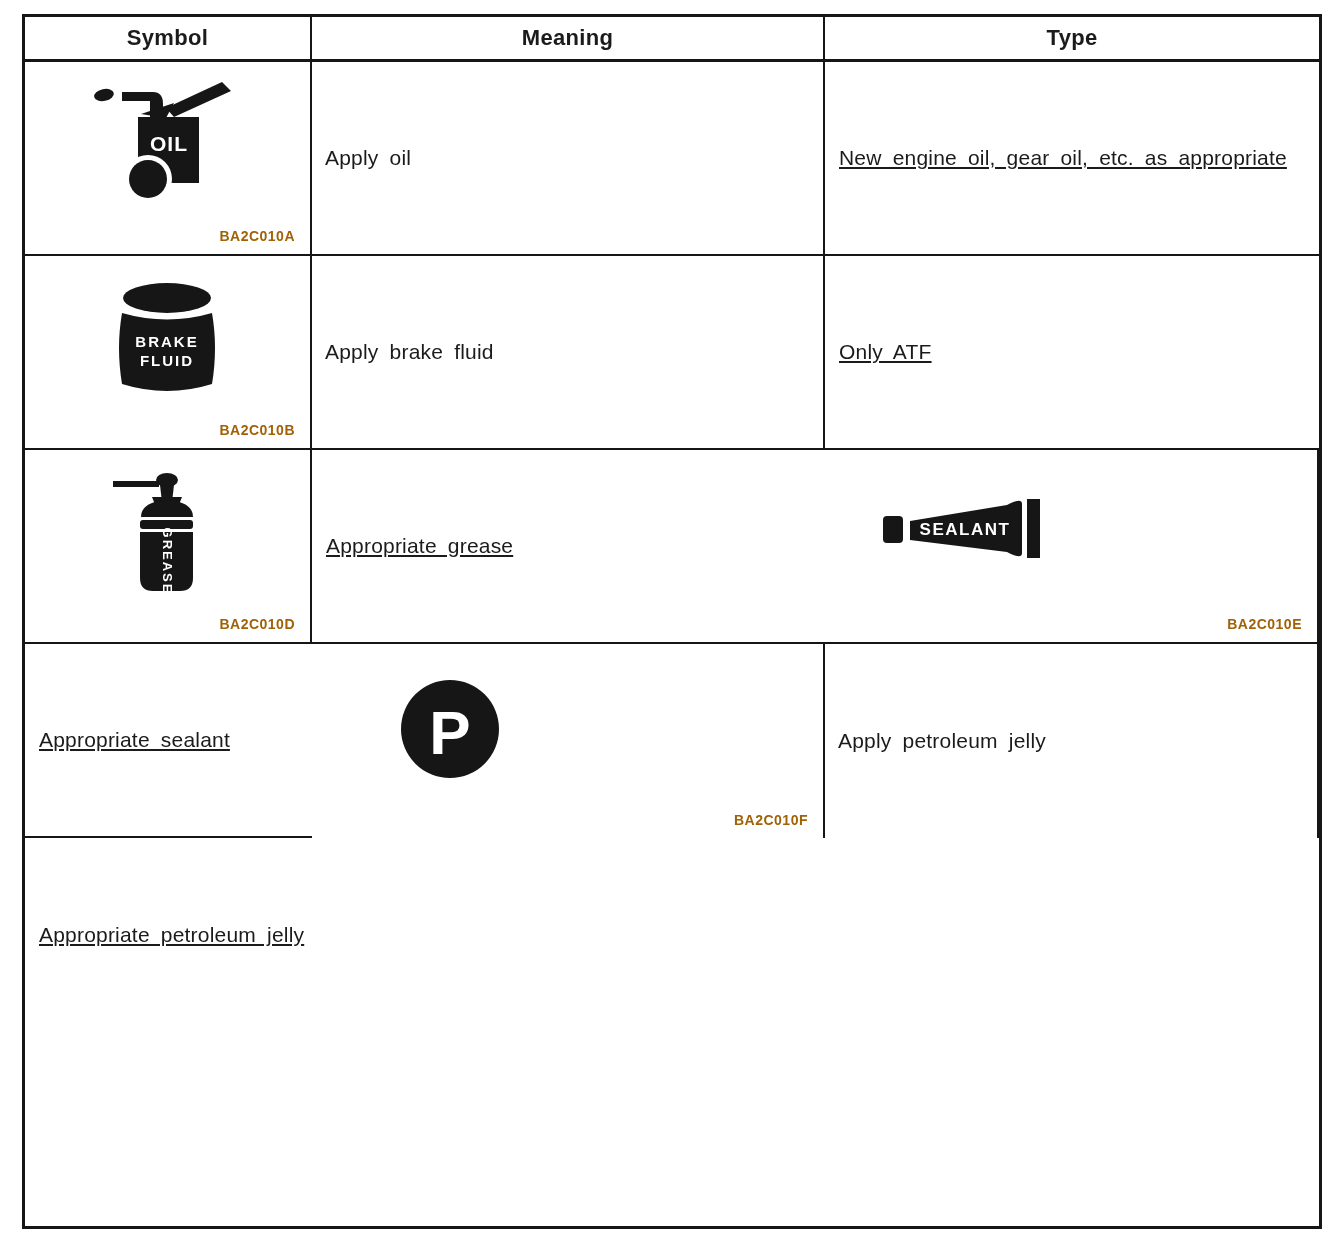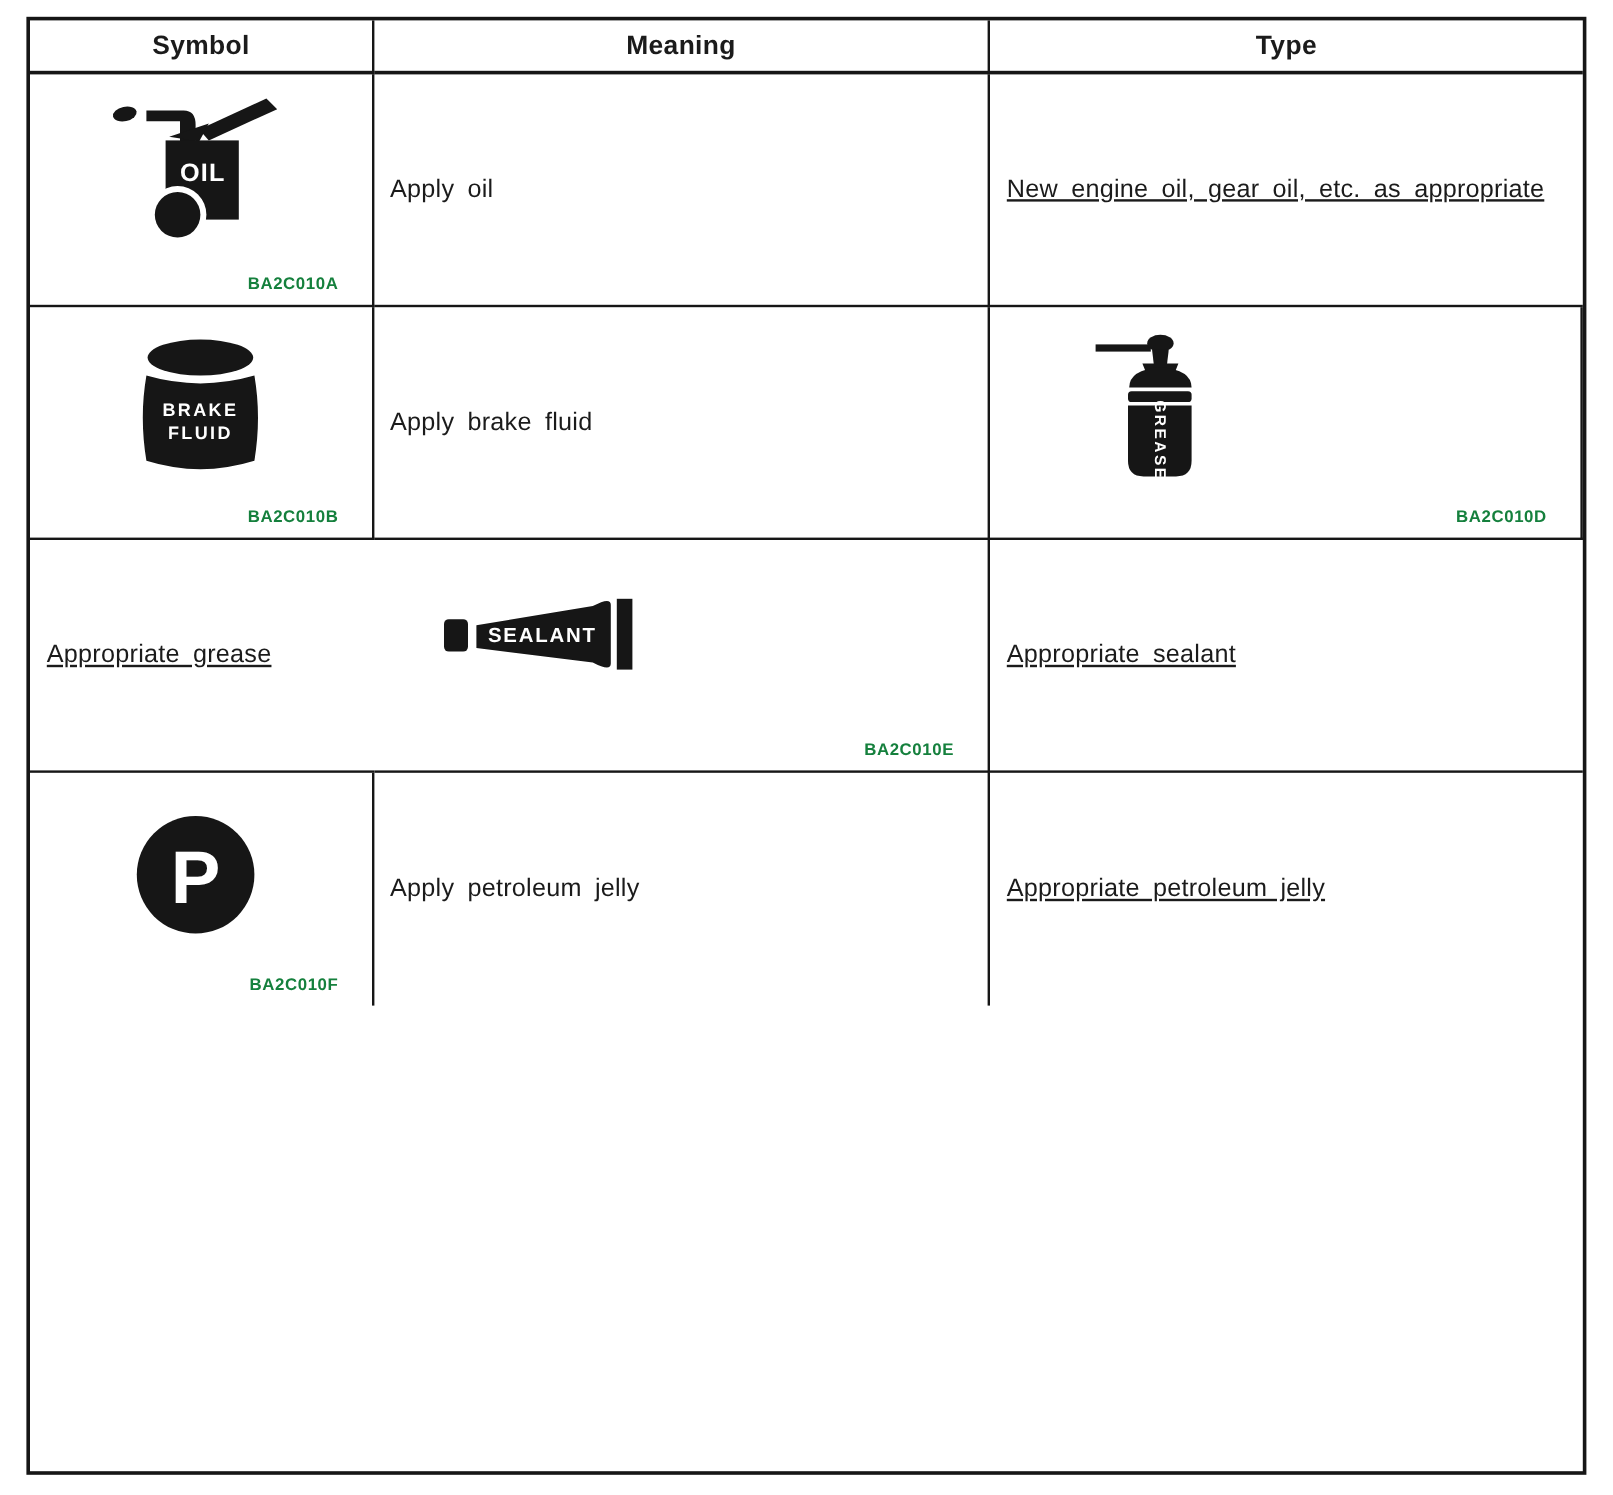--- a/index.html
+++ b/index.html
@@ -35,23 +35,23 @@
   }
   .txtcell{
     display:flex;align-items:center;
     font-size:21px;letter-spacing:.2px;word-spacing:5px;
     white-space:nowrap;
   }
   .meaning{padding-left:13px;text-align:right;}
   .type{padding-left:14px;text-decoration:underline;}
   .symcell svg{position:absolute;left:0;top:0;}
   .code{
-    position:absolute;right:28px;bottom:10px;
+    position:absolute;right:15px;bottom:10px;
     font-size:14px;font-weight:bold;letter-spacing:.5px;
-    color:#15803d;
+    color:#a16207;
   }
   .ink{fill:#161616;}
   svg text{font-family:"Liberation Sans", sans-serif;font-weight:bold;fill:#ffffff;}
 </style>
 </head>
 <body>
 
 <div class="page">
   <div class="tbl">
 
@@ -79,20 +79,21 @@
       <svg width="283" height="190" viewBox="0 0 283 190">
         <path class="ink" d="M97,57 Q142,70 187,57 C191,80 191,104 187,128 Q142,142 97,128 C93,104 93,80 97,57 Z"></path>
         <ellipse class="ink" cx="142" cy="42" rx="44" ry="15"></ellipse>
         <text x="142" y="91" text-anchor="middle" font-size="15" letter-spacing="2">BRAKE</text>
         <text x="142" y="110" text-anchor="middle" font-size="15" letter-spacing="2">FLUID</text>
       </svg>
       <span class="code">BA2C010B</span>
     </div>
     <div class="c txtcell meaning">Apply brake fluid</div>
 
+    <div class="c c3 txtcell type">Only ATF</div>
 
     <div class="c symcell">
       <svg width="283" height="190" viewBox="0 0 283 190">
         <rect class="ink" x="88" y="31" width="46" height="6"></rect>
         <ellipse class="ink" cx="142" cy="30" rx="11" ry="7"></ellipse>
         <polygon class="ink" points="135,35 149,35 147,52 137,52"></polygon>
         <polygon class="ink" points="127,47 157,47 153,57 131,57"></polygon>
         <path class="ink" d="M116,67 Q116,52 142,50 Q168,52 168,67 Z"></path>
         <rect class="ink" x="115" y="70" width="53" height="9" rx="3"></rect>
         <path class="ink" d="M115,82 L168,82 L168,128 Q168,141 155,141 L128,141 Q115,141 115,128 Z"></path>

